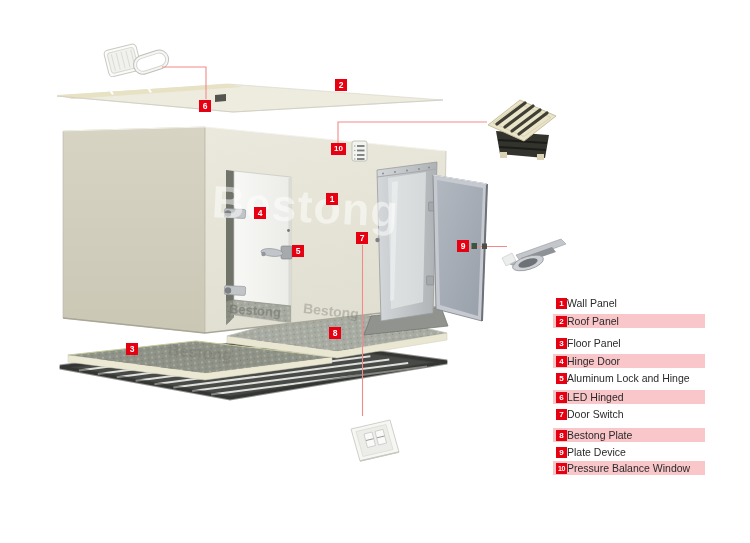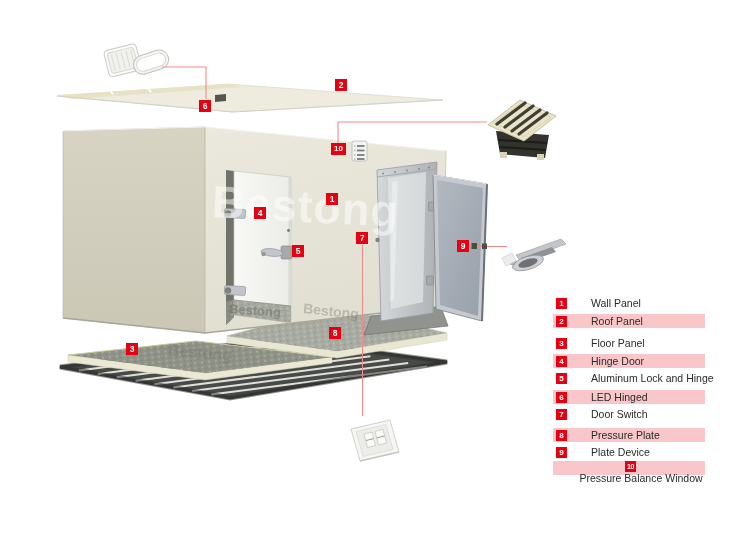--- a/index.html
+++ b/index.html
@@ -14,21 +14,21 @@
   .wm-floor{left:168px;top:344px;font-size:16px;color:rgba(118,120,112,0.42);transform:rotate(5deg);}
   .callout{position:absolute;z-index:3;width:12px;height:12px;background:#e60012;color:#fff;
            font-size:8.5px;font-weight:bold;text-align:center;line-height:12px;}
   .callout.wide{width:15px;font-size:8px;}
   .legend{position:absolute;z-index:4;left:553px;top:292px;width:152px;height:186px;}
   .lrow{position:absolute;left:0;width:152px;height:14px;display:flex;align-items:center;}
   .lrow.hl{background:#f9c6ca;}
   .lsq{flex:0 0 auto;width:11px;height:11px;margin-left:3px;background:#e60012;color:#fff;
        font-size:8px;font-weight:bold;text-align:center;line-height:11px;}
   .lsq.two{font-size:7px;letter-spacing:-0.5px;}
-  .ltxt{margin-left:24px;font-size:10.5px;color:#2a2a2a;white-space:nowrap;}
+  .ltxt{margin-left:0;font-size:10.5px;color:#2a2a2a;white-space:nowrap;}
 </style>
 </head>
 <body>
 
 <div class="stage">
 
   <svg class="scene" width="750" height="543" viewBox="0 0 750 543">
     <defs>
       <linearGradient id="gLeft" x1="0" y1="0" x2="0" y2="1">
         <stop offset="0" stop-color="#d8d4c4"></stop>
@@ -272,25 +272,25 @@
     <div class="lrow hl" style="top:98px;">
       <span class="lsq">6</span>
       <span class="ltxt">LED Hinged</span>
     </div>
     <div class="lrow" style="top:115px;">
       <span class="lsq">7</span>
       <span class="ltxt">Door Switch</span>
     </div>
     <div class="lrow hl" style="top:136px;">
       <span class="lsq">8</span>
-      <span class="ltxt">Pressure Plate</span>
+      <span class="ltxt">Bestong Plate</span>
     </div>
     <div class="lrow" style="top:153px;">
       <span class="lsq">9</span>
       <span class="ltxt">Plate Device</span>
     </div>
-    <div class="lrow hl" style="top:169px;flex-direction:column;">
+    <div class="lrow hl" style="top:169px;">
       <span class="lsq two">10</span>
       <span class="ltxt">Pressure Balance Window</span>
     </div>
   </div>
 
 </div>
 
 </body></html>

